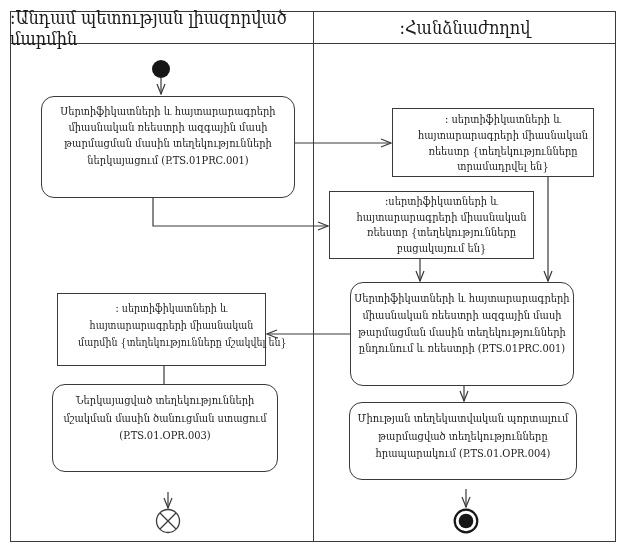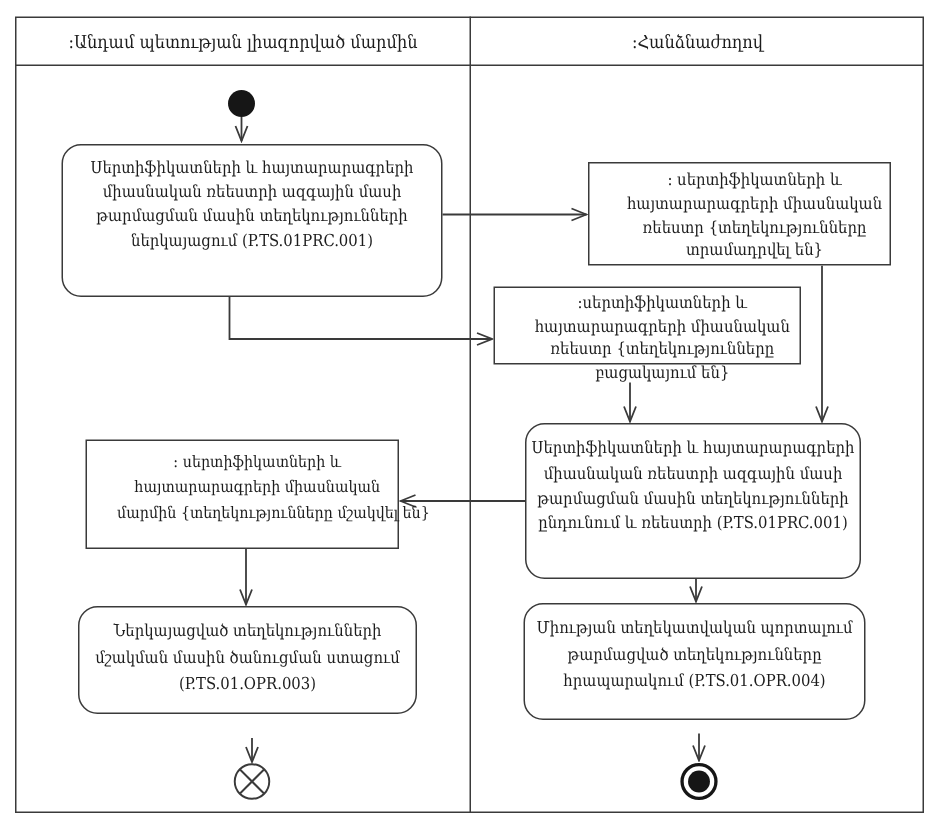--- a/index.html
+++ b/index.html
@@ -13,21 +13,21 @@
     position:relative;
   }
   .diagram{position:absolute;left:0;top:0;width:624px;height:550px;}
   .frame{
     position:absolute;left:10px;top:11px;width:606px;height:531px;
     border:1px solid #3a3a3a;box-sizing:border-box;
   }
   .lane-header{
     position:absolute;top:11px;height:33px;
     display:flex;align-items:center;justify-content:center;
-    font-size:12px;
+    font-size:18px;
     box-sizing:border-box;
   }
   .lane-header.left{left:10px;width:304px;}
   .lane-header.right{left:314px;width:302px;}
   .header-sep{
     position:absolute;left:10px;top:43px;width:606px;height:0;
     border-top:1px solid #3a3a3a;
   }
   .lane-divider{
     position:absolute;left:313px;top:11px;width:0;height:531px;
@@ -102,41 +102,41 @@
     <span class="ln">ներկայացում (P.TS.01PRC.001)</span>
   </div>
 
   <div class="node objnode" style="left:392px;top:108px;width:202px;height:69px;padding-top:3px;line-height:15.8px;">
     <span class="ln">: սերտիֆիկատների և</span>
     <span class="ln">հայտարարագրերի միասնական</span>
     <span class="ln">ռեեստր {տեղեկությունները</span>
     <span class="ln">տրամադրվել են}</span>
   </div>
 
-  <div class="node objnode" style="left:329px;top:191px;width:205px;height:52px;padding-top:2px;line-height:15.5px;">
+  <div class="node objnode" style="left:329px;top:191px;width:205px;height:68px;padding-top:2px;line-height:15.5px;">
     <span class="ln">:սերտիֆիկատների և</span>
     <span class="ln">հայտարարագրերի միասնական</span>
     <span class="ln">ռեեստր {տեղեկությունները</span>
     <span class="ln">բացակայում են}</span>
   </div>
 
   <div class="node action" style="left:350px;top:282px;width:224px;height:104px;padding-top:8px;line-height:16.8px;">
     <span class="ln">Սերտիֆիկատների և հայտարարագրերի</span>
     <span class="ln">միասնական ռեեստրի ազգային մասի</span>
     <span class="ln">թարմացման մասին տեղեկությունների</span>
     <span class="ln">ընդունում և ռեեստրի (P.TS.01PRC.001)</span>
   </div>
 
   <div class="node objnode" style="left:57px;top:293px;width:209px;height:73px;padding-top:6px;line-height:17px;font-size:10.6px;">
     <span class="ln">: սերտիֆիկատների և</span>
     <span class="ln">հայտարարագրերի միասնական</span>
     <span class="ln">մարմին {տեղեկությունները մշակվել են}</span>
   </div>
 
-  <div class="node action" style="left:52px;top:404px;width:226px;height:72px;padding-top:7px;line-height:17.5px;">
+  <div class="node action" style="left:52px;top:384px;width:226px;height:88px;padding-top:7px;line-height:17.5px;">
     <span class="ln">Ներկայացված տեղեկությունների</span>
     <span class="ln">մշակման մասին ծանուցման ստացում</span>
     <span class="ln">(P.TS.01.OPR.003)</span>
   </div>
 
   <div class="node action" style="left:349px;top:402px;width:228px;height:78px;padding-top:7px;line-height:17.5px;">
     <span class="ln">Միության տեղեկատվական պորտալում</span>
     <span class="ln">թարմացված տեղեկությունները</span>
     <span class="ln">հրապարակում (P.TS.01.OPR.004)</span>
   </div>

